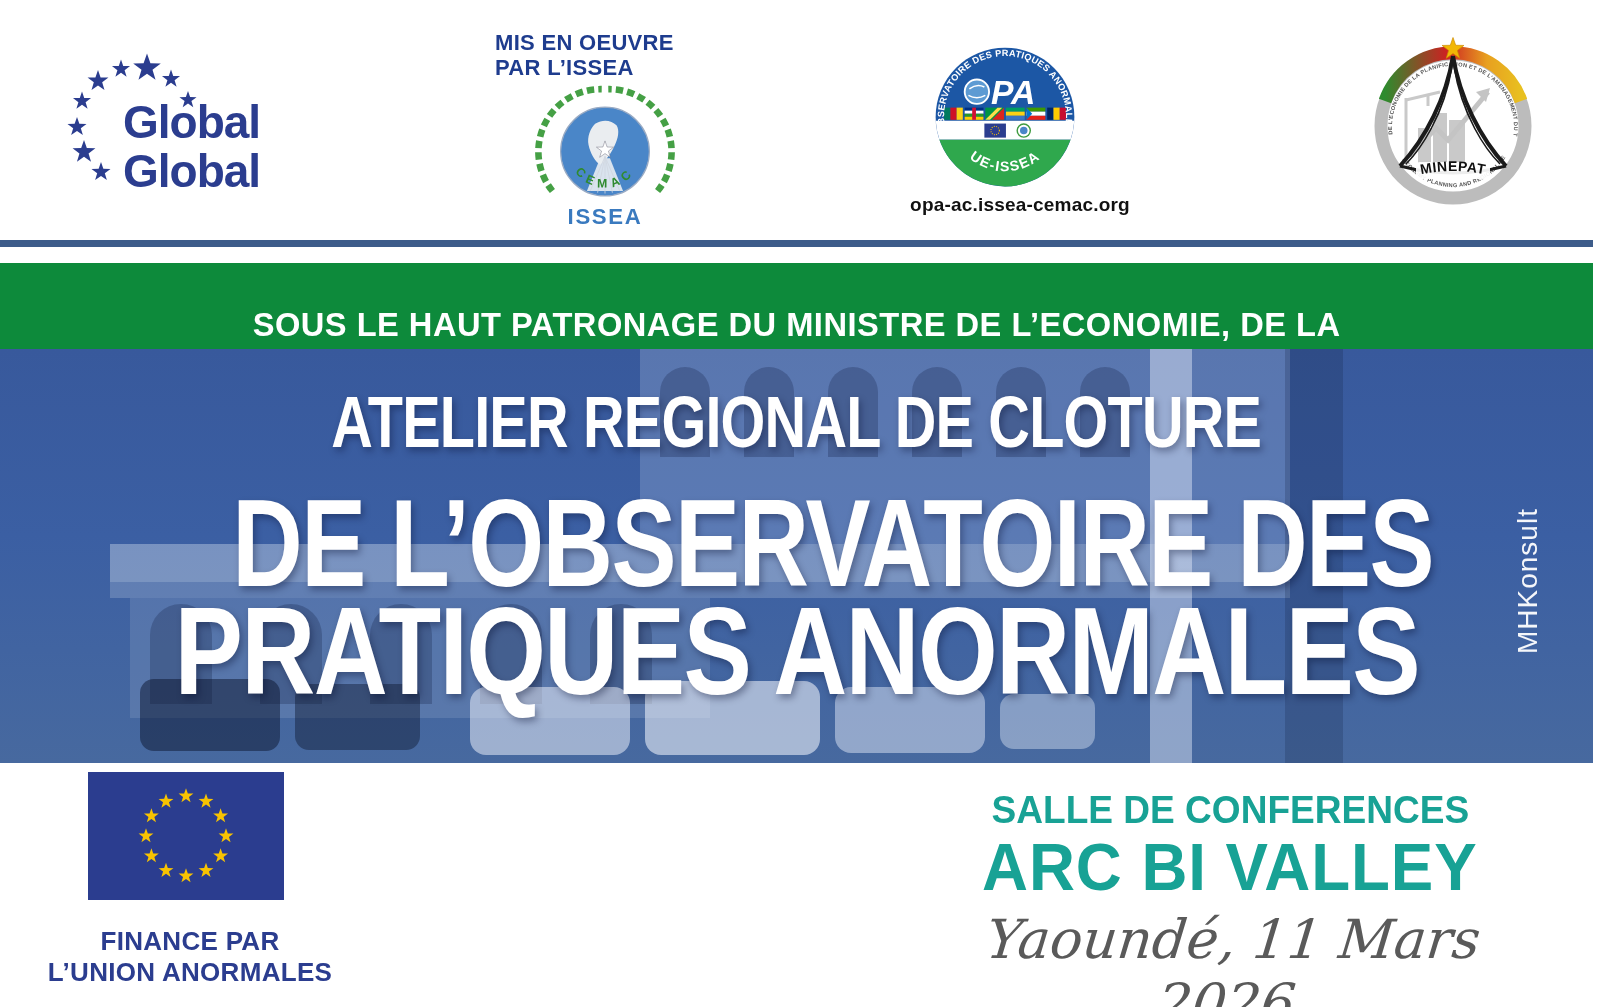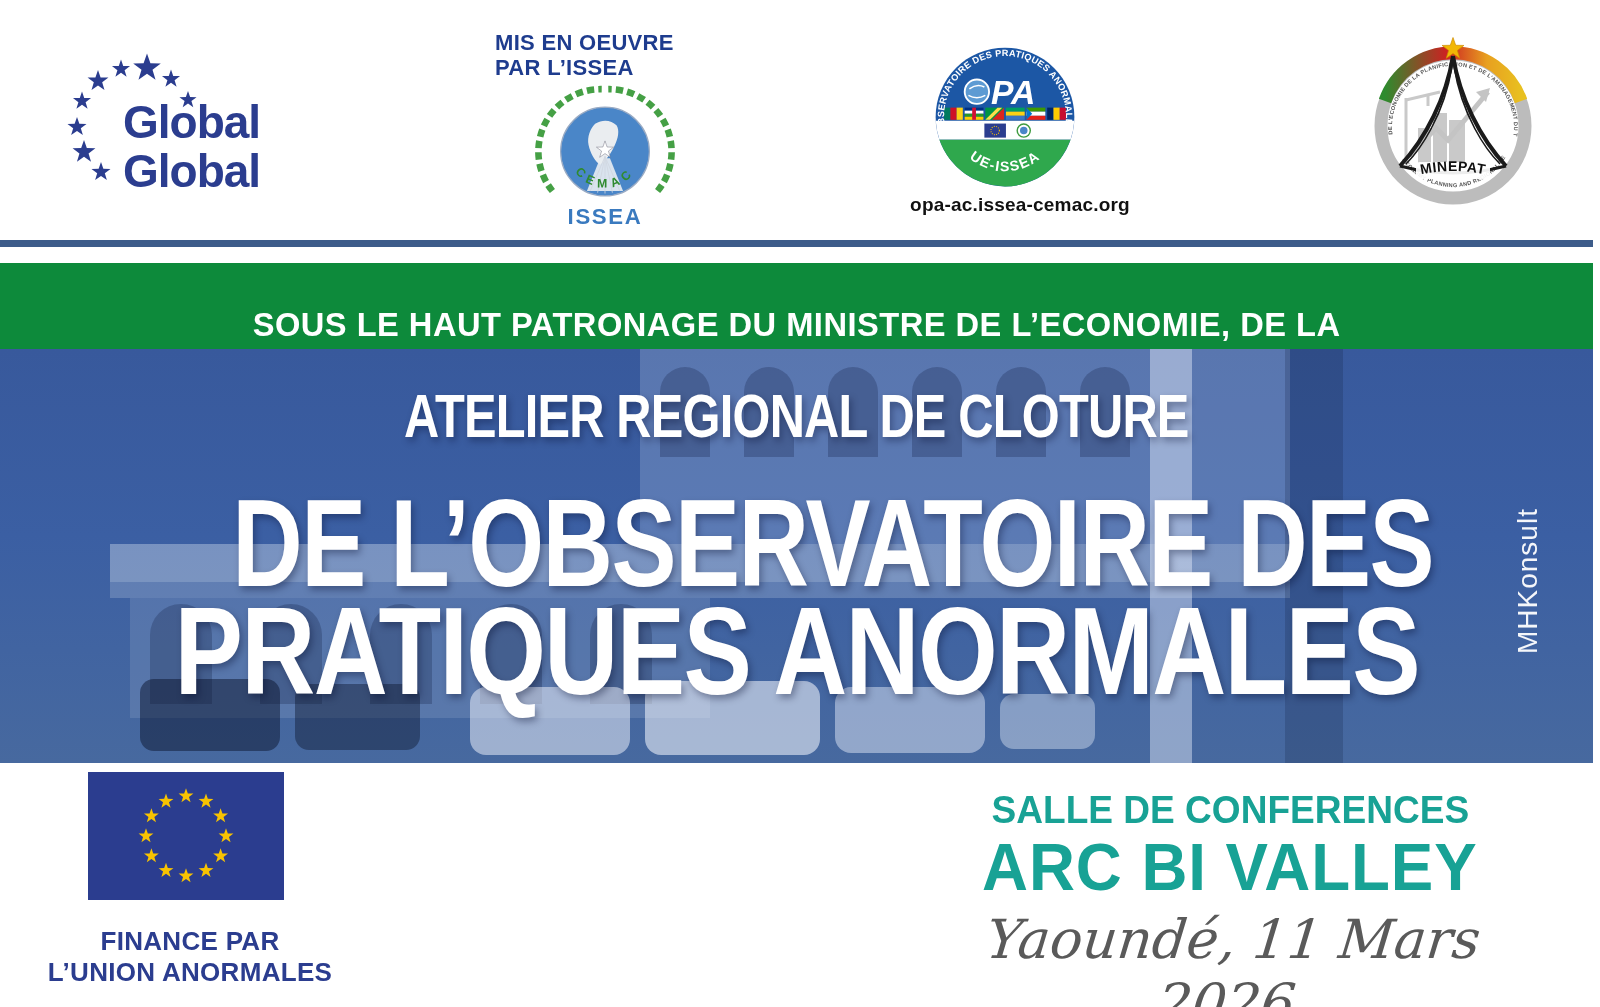--- a/index.html
+++ b/index.html
@@ -243,21 +243,21 @@
     <div class="ph" style="left:590px;top:255px;width:62px;height:100px;border-radius:31px 31px 0 0;background:rgba(22,36,72,.28);"></div>
     <div class="ph" style="left:1150px;top:0;width:42px;height:414px;background:rgba(230,238,250,.45);"></div>
     <div class="ph" style="left:1285px;top:0;width:58px;height:414px;background:rgba(18,30,62,.22);"></div>
     <div class="ph" style="left:140px;top:330px;width:140px;height:72px;border-radius:14px;background:rgba(12,22,48,.50);"></div>
     <div class="ph" style="left:295px;top:335px;width:125px;height:66px;border-radius:14px;background:rgba(16,26,52,.45);"></div>
     <div class="ph" style="left:470px;top:338px;width:160px;height:68px;border-radius:16px;background:rgba(245,248,255,.50);"></div>
     <div class="ph" style="left:645px;top:332px;width:175px;height:74px;border-radius:16px;background:rgba(248,250,255,.55);"></div>
     <div class="ph" style="left:835px;top:338px;width:150px;height:66px;border-radius:16px;background:rgba(240,245,255,.45);"></div>
     <div class="ph" style="left:1000px;top:345px;width:95px;height:55px;border-radius:14px;background:rgba(235,242,252,.40);"></div>
 
-    <div class="title-ln" style="top:32px;font-size:61px;">
+    <div class="title-ln" style="top:32px;font-size:72px;">
       <span style="transform:scaleX(.80);letter-spacing:-1px;">ATELIER REGIONAL DE CLOTURE</span>
     </div>
     <div class="title-ln" style="top:122px;font-size:125px;padding-left:36px;">
       <span style="transform:scaleX(.78);letter-spacing:-2px;">DE L’OBSERVATOIRE DES</span>
     </div>
     <div class="title-ln" style="top:230px;font-size:125px;">
       <span style="transform:scaleX(.82);letter-spacing:-2px;">PRATIQUES ANORMALES</span>
     </div>
 
     <div class="credit">MHKonsult</div>

